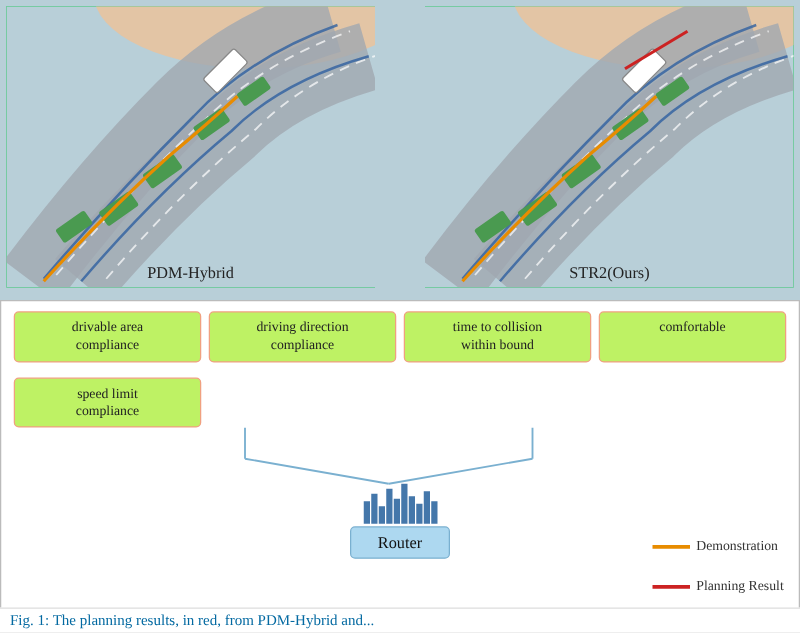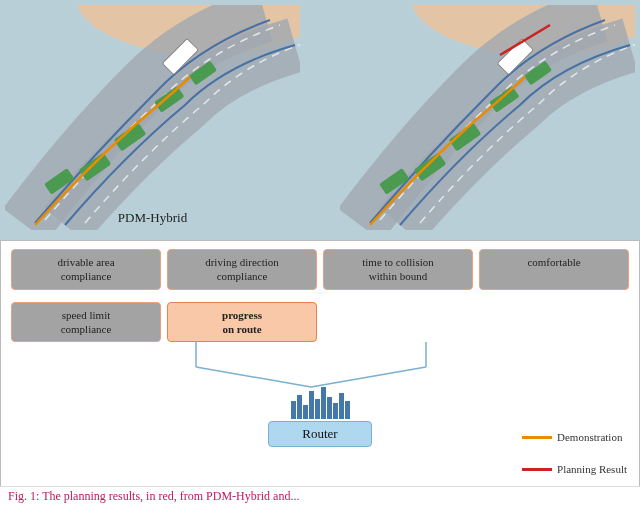--- a/index.html
+++ b/index.html
@@ -79,39 +79,39 @@
       margin-bottom: 6px;
     }
 
     .expert-box {
       border: 1px solid #f0a080;
       border-radius: 4px;
       padding: 5px 6px;
       text-align: center;
       font-size: 11px;
       color: #222;
-      background: #a3a3a3;
+      background: #bef264;
       line-height: 1.3;
     }
 
     .expert-box.highlighted {
       background: #f8c8a8;
       border-color: #e88050;
     }
 
     .router-box {
       background: #add8f0;
       border: 1.5px solid #7ab0d0;
       border-radius: 4px;
       padding: 4px 18px;
       font-size: 13px;
       text-align: center;
       color: #111;
       margin: 0 auto;
-      width: 104px;
+      width: 80px;
     }
 
     
     .skyline {
       display: flex;
       align-items: flex-end;
       justify-content: center;
       gap: 1px;
       margin-bottom: 2px;
     }
@@ -141,21 +141,21 @@
     .legend-orange { background: #e88c00; }
     .legend-red { background: #cc2222; }
 
     
     .caption {
       position: absolute;
       bottom: 0;
       left: 0;
       width: 640px;
       font-size: 12px;
-      color: #be185d;
+      color: #0369a1;
       padding: 2px 8px;
       background: #fff;
       border-top: 1px solid #ddd;
     }
 
     .router-center {
       display: flex;
       flex-direction: column;
       align-items: center;
     }
@@ -222,36 +222,36 @@
       <rect x="40" y="170" width="28" height="13" rx="2" fill="#4a9a50" transform="rotate(-35, 54, 176)"></rect>
       <rect x="150" y="88" width="28" height="13" rx="2" fill="#4a9a50" transform="rotate(-35, 164, 94)"></rect>
       <rect x="185" y="62" width="26" height="12" rx="2" fill="#4a9a50" transform="rotate(-35, 198, 68)"></rect>
 
       <rect x="158" y="44" width="35" height="16" rx="2" fill="#fff" stroke="#888" stroke-width="1" transform="rotate(-45, 175, 52)"></rect>
 
       <path d="M 160 50 Q 185 35 210 20" stroke="#cc2222" stroke-width="2.5" fill="none"></path>
 
       <path d="M 30 220 Q 80 165 130 120 Q 160 95 185 72" stroke="#e88c00" stroke-width="2.5" fill="none"></path>
     </svg>
+    <div class="label-under">STR2(Ours)</div>
   </div>
 </div>
 
 <div class="bottom-section">
 
   <div class="experts-grid">
     <div class="expert-box">drivable area<br>compliance</div>
     <div class="expert-box">driving direction<br>compliance</div>
     <div class="expert-box">time to collision<br>within bound</div>
     <div class="expert-box">comfortable</div>
   </div>
 
   <div style="position:relative; display:flex; flex-direction:column; align-items:center;">
     <div class="grid-row2" style="width:100%;">
       <div class="expert-box">speed limit<br>compliance</div>
-      <div class="expert-box highlighted"><strong>progress<br>on route</strong></div>
     </div>
 
     <svg width="100%" height="65" style="display:block;">
 
       <line x1="185" y1="0" x2="185" y2="25" stroke="#7ab0d0" stroke-width="1.5"></line>
       <line x1="185" y1="25" x2="300" y2="45" stroke="#7ab0d0" stroke-width="1.5"></line>
 
       <line x1="415" y1="0" x2="415" y2="25" stroke="#7ab0d0" stroke-width="1.5"></line>
       <line x1="415" y1="25" x2="300" y2="45" stroke="#7ab0d0" stroke-width="1.5"></line>
     </svg>

